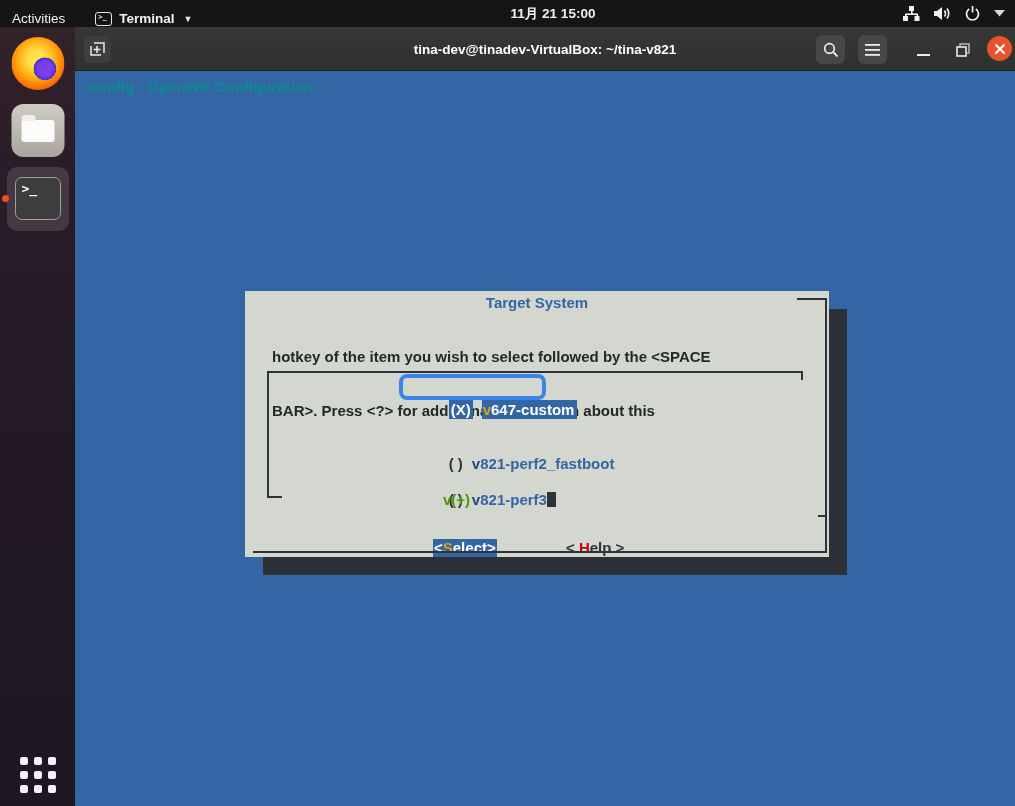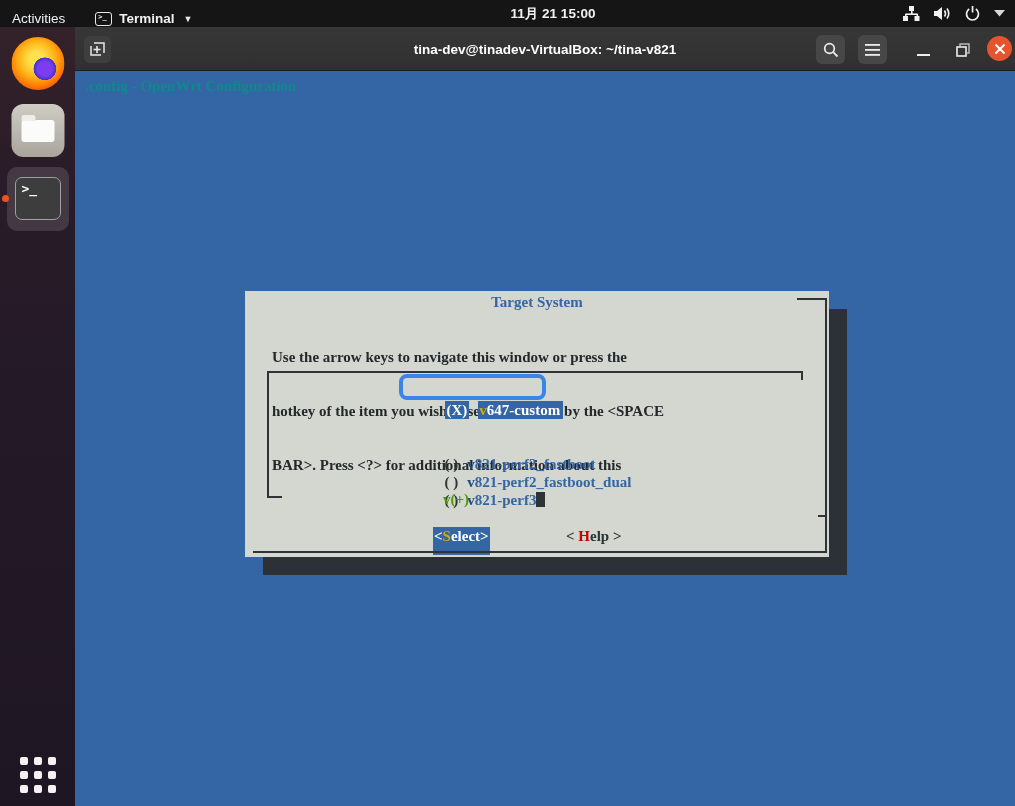--- a/index.html
+++ b/index.html
@@ -40,21 +40,21 @@
   .tb-btn { position:absolute; top:8px; width:29px; height:29px; border-radius:6px; background:#474747; display:flex; align-items:center; justify-content:center; cursor:pointer; }
   .newtab-btn { left:9px; top:9px; width:27px; height:27px; background:#3e3e3e; border-radius:5px; }
   .search-btn { left:741px; }
   .menu-btn { left:783px; }
   .win-min { position:absolute; left:833px; top:8px; width:30px; height:29px; display:flex; align-items:center; justify-content:center; color:#fff; cursor:pointer; }
   .win-min span { display:block; width:13px; height:2px; background:#ededed; margin-top:10px; }
   .win-restore { position:absolute; left:873px; top:8px; width:30px; height:29px; display:flex; align-items:center; justify-content:center; cursor:pointer; }
   .win-close { position:absolute; left:912px; top:9px; width:25px; height:25px; border-radius:50%; background:#e6542e; display:flex; align-items:center; justify-content:center; cursor:pointer; }
 
   
-  .terminal { position:absolute; left:0; top:44px; width:940px; height:735px; background:#3465a4; font-family:Liberation Serif, serif; font-weight:bold; font-size:15px; }
+  .terminal { position:absolute; left:0; top:44px; width:940px; height:735px; background:#3465a4; font-family:Liberation Sans, sans-serif; font-weight:bold; font-size:15px; }
   .term-header { position:absolute; left:10px; top:7px; color:#0e8a8c; white-space:pre; }
 
   
   .dialog { position:absolute; left:170px; top:220px; width:584px; height:266px; background:#d3d7cf; color:#2e3436; box-shadow:18px 18px 0 0 #2b3136; z-index:1; }
   .dlg-title { position:absolute; left:0; top:3px; width:100%; text-align:center; color:#3465a4; white-space:pre; }
   .dlg-instr { position:absolute; left:27px; top:21px; line-height:18px; white-space:pre; color:#23282b; }
 
   .frame { position:absolute; background:#2e3436; }
   
   .lf-top   { left:22px;  top:80px;  width:536px; height:2px; }
@@ -70,21 +70,21 @@
   .row { position:absolute; left:162px; height:18px; line-height:18px; white-space:pre; }
   .row .tag { color:#2e3436; }
   .row .label { margin-left:9px; color:#3465a4; }
   .row .hot { color:#204a87; }
   .row.selected .tag { background:#3465a4; color:#fff; padding:1px 2px; }
   .row.selected .label { background:#3465a4; color:#fff; padding:1px 3px 1px 1px; }
   .row.selected .hot { color:#d3a90a; }
   .cursor { display:inline-block; width:9px; height:15px; background:#2e3436; vertical-align:-2px; }
   .more { position:absolute; left:198px; top:200px; color:#4e9a06; white-space:pre; }
 
-  .dlg-btn { position:absolute; top:236px; height:28px; line-height:18px; white-space:pre; cursor:pointer; }
+  .dlg-btn { position:absolute; top:248px; height:18px; line-height:18px; white-space:pre; cursor:pointer; }
   .btn-select { left:188px; background:#3465a4; color:#fff; padding:0 1px; }
   .btn-select .hot { color:#d3a90a; }
   .btn-help { left:313px; color:#2e3436;margin-left:8px; }
   .btn-help .hot { color:#cc0000; }
 
   
   .annotation { position:absolute; left:324px; top:303px; width:147px; height:26px; border:4px solid #3c85e8; border-radius:8px; z-index:5; pointer-events:none; }
 </style>
 </head>
 <body>
@@ -186,38 +186,34 @@
         </svg>
       </div>
     </div>
 
     <div class="terminal">
       <div class="term-header">.config - OpenWrt Configuration</div>
 
       <div class="dialog">
         <div class="dlg-title">Target System</div>
         <div class="dlg-instr">
-          <div>Use the arrow keys to navigate this window or press the</div>
           <div>hotkey of the item you wish to select followed by the &lt;SPACE</div>
           <div>BAR&gt;. Press &lt;?&gt; for additional information about this</div>
         </div>
 
         <div class="frame lf-top"></div>
         <div class="frame lf-left"></div>
         <div class="frame lf-blarm"></div>
         <div class="frame lf-trstub"></div>
 
         <div class="row selected" style="top:92px">
           <span class="tag">(X)</span><span class="label"><span class="hot">v</span><span>647-custom</span></span>
         </div>
         <div class="row" style="top:146px">
           <span class="tag">( )</span><span class="label"><span class="hot">v</span><span>821-perf2_fastboot</span></span>
-        </div>
-        <div class="row" style="top:164px">
-          <span class="tag">( )</span><span class="label"><span class="hot">v</span><span>821-perf2_fastboot_dual</span></span>
         </div>
         <div class="row" style="top:182px">
           <span class="tag">( )</span><span class="label"><span class="hot">v</span><span>821-perf3</span></span><span class="cursor"></span>
         </div>
         <div class="more">v(+)</div>
 
         <div class="dlg-btn btn-select"><span>&lt;</span><span class="hot">S</span><span>elect&gt;</span></div>
         <div class="dlg-btn btn-help"><span>&lt; </span><span class="hot">H</span><span>elp &gt;</span></div>
 
         <div class="frame of-right"></div>

